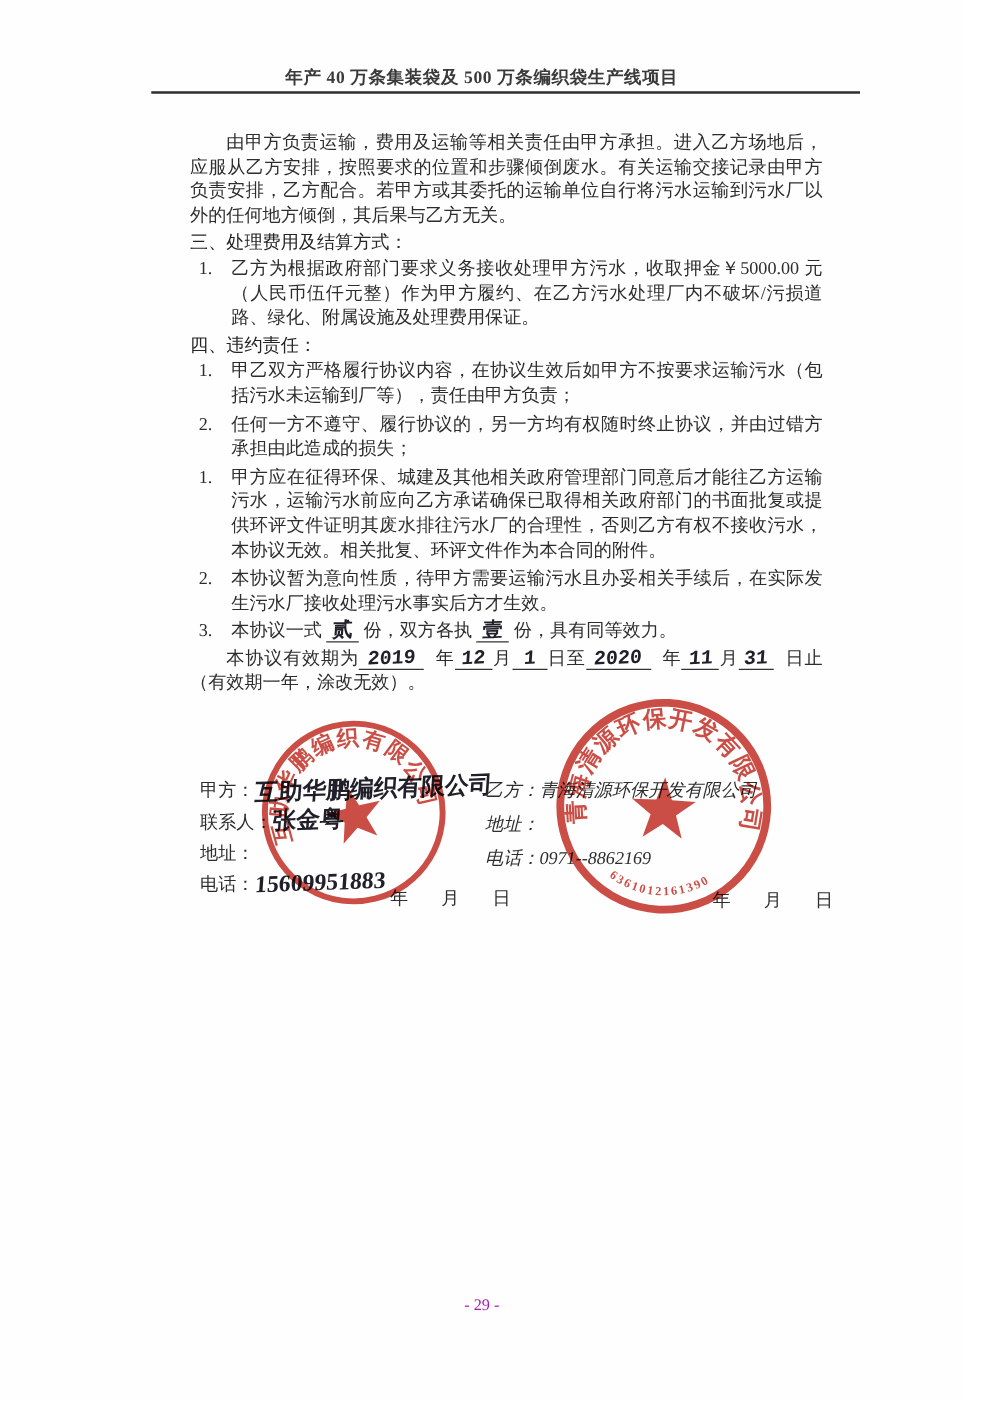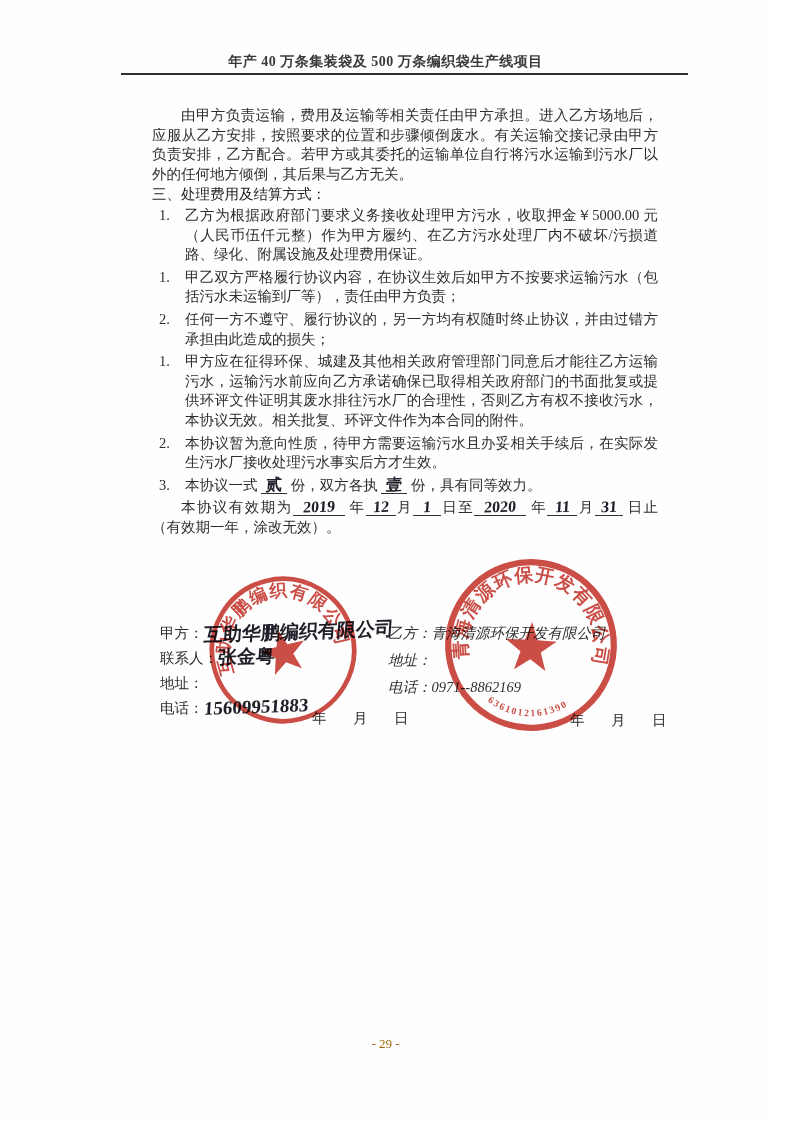--- a/index.html
+++ b/index.html
@@ -19,21 +19,21 @@
   .header-rule {
     position:absolute; top:73px; left:121px; width:567px; height:2px;
     background:#2e2e2e;
   }
   
   .content {
     position:absolute; top:106px; left:152px; width:506px;
     font-size:14.5px; line-height:19.6px; text-align:justify;
     color:#2d2d2d;
   }
-  .indent { text-indent:2em; }
+  .indent { text-indent:2em;font-family:Liberation Mono, monospace; }
   .sec-heading { font-weight:400; color:#232323; margin-top:1px; }
   .item { position:relative; padding-left:33px; margin:1px 0 3px 0; }
   .item .num { position:absolute; left:7px; top:0; }
   .item-text { text-align:justify; }
   
   .blank {
     display:inline-block; border-bottom:1.5px solid #333;
     text-align:center; line-height:14px; text-indent:0;
   }
   .blank-char  { min-width:26px; }
@@ -56,41 +56,42 @@
   
   .stamp { position:absolute; opacity:.82; mix-blend-mode:multiply; pointer-events:none; z-index:5; }
   .stamp-a { left:204px; top:571px; transform:rotate(-14deg); }
   .stamp-b { left:442px; top:556px; transform:rotate(3deg); }
   .stamp text { font-family:"Liberation Serif", serif; font-weight:700; fill:#c0271d; }
   .stamp circle { stroke:#c0271d; fill:none; }
   .stamp polygon { fill:#c0271d; }
   
   .page-number {
     position:absolute; top:1036px; left:0; width:100%;
-    text-align:center; font-size:13px; color:#a16207;
+    text-align:center; font-size:13px; color:#a21caf;
   }
 </style>
 </head>
 <body>
 
 <div class="page">
 
   <div class="header-title">年产 40 万条集装袋及 500 万条编织袋生产线项目</div>
   <div class="header-rule"></div>
 
   <div class="content">
 
     <p class="indent">由甲方负责运输，费用及运输等相关责任由甲方承担。进入乙方场地后，应服从乙方安排，按照要求的位置和步骤倾倒废水。有关运输交接记录由甲方负责安排，乙方配合。若甲方或其委托的运输单位自行将污水运输到污水厂以外的任何地方倾倒，其后果与乙方无关。</p>
 
     <div class="sec-heading">三、处理费用及结算方式：</div>
     <div class="item">
       <span class="num">1.</span>
       <div class="item-text">乙方为根据政府部门要求义务接收处理甲方污水，收取押金￥5000.00 元（人民币伍仟元整）作为甲方履约、在乙方污水处理厂内不破坏/污损道路、绿化、附属设施及处理费用保证。</div>
     </div>
 
+    <div class="sec-heading">四、违约责任：</div>
     <div class="item">
       <span class="num">1.</span>
       <div class="item-text">甲乙双方严格履行协议内容，在协议生效后如甲方不按要求运输污水（包括污水未运输到厂等），责任由甲方负责；</div>
     </div>
     <div class="item">
       <span class="num">2.</span>
       <div class="item-text">任何一方不遵守、履行协议的，另一方均有权随时终止协议，并由过错方承担由此造成的损失；</div>
     </div>
 
     <div class="item">

